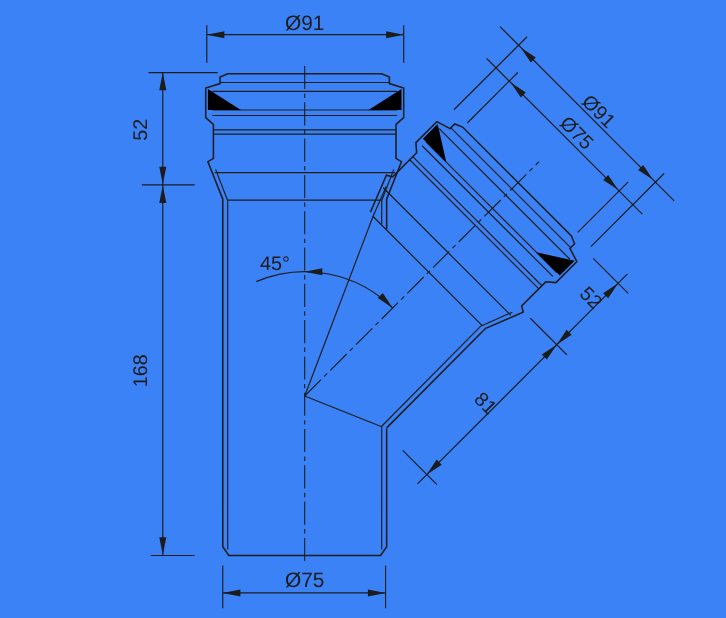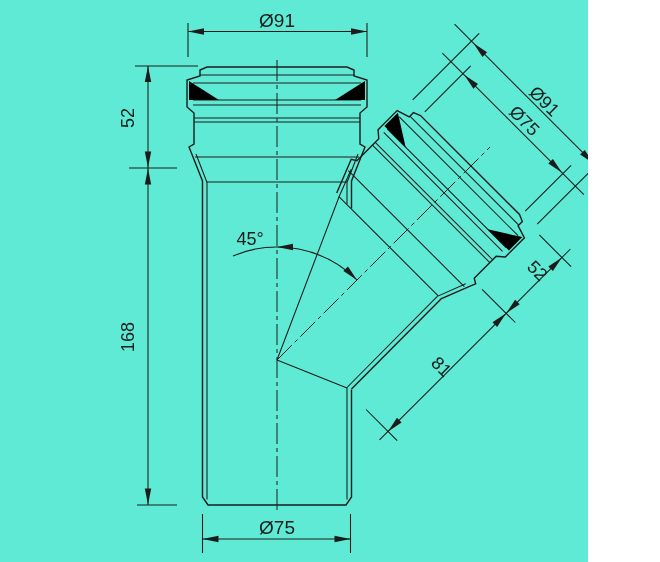--- a/index.html
+++ b/index.html
@@ -1,17 +1,17 @@
 <!DOCTYPE html>
 <html><head>
 <meta charset="utf-8">
 <style>
   html,body{margin:0;padding:0;background:#ffffff;}
   .frame{
-    width:588px;height:562px;position:relative;background:#5eead4;
+    width:660px;height:562px;position:relative;background:#3b82f6;
     font-family:"Liberation Sans", sans-serif;overflow:hidden;
   }
   svg{display:block}
   .w14{stroke:#1c1c1c;stroke-width:1.4;fill:none;stroke-linejoin:miter;stroke-linecap:butt;}
   .w11{stroke:#1c1c1c;stroke-width:1.05;fill:none;}
   .dim{stroke:#1c1c1c;stroke-width:1.05;fill:none;}
   .cl{stroke:#1c1c1c;stroke-width:1;fill:none;stroke-dasharray:21 4 4 4;}
   .arr{fill:#1c1c1c;stroke:none;}
   .seal{fill:#000000;stroke:none;}
   .dimtext{fill:#1c1c1c;font-size:18px;font-family:"Liberation Sans",sans-serif;}

